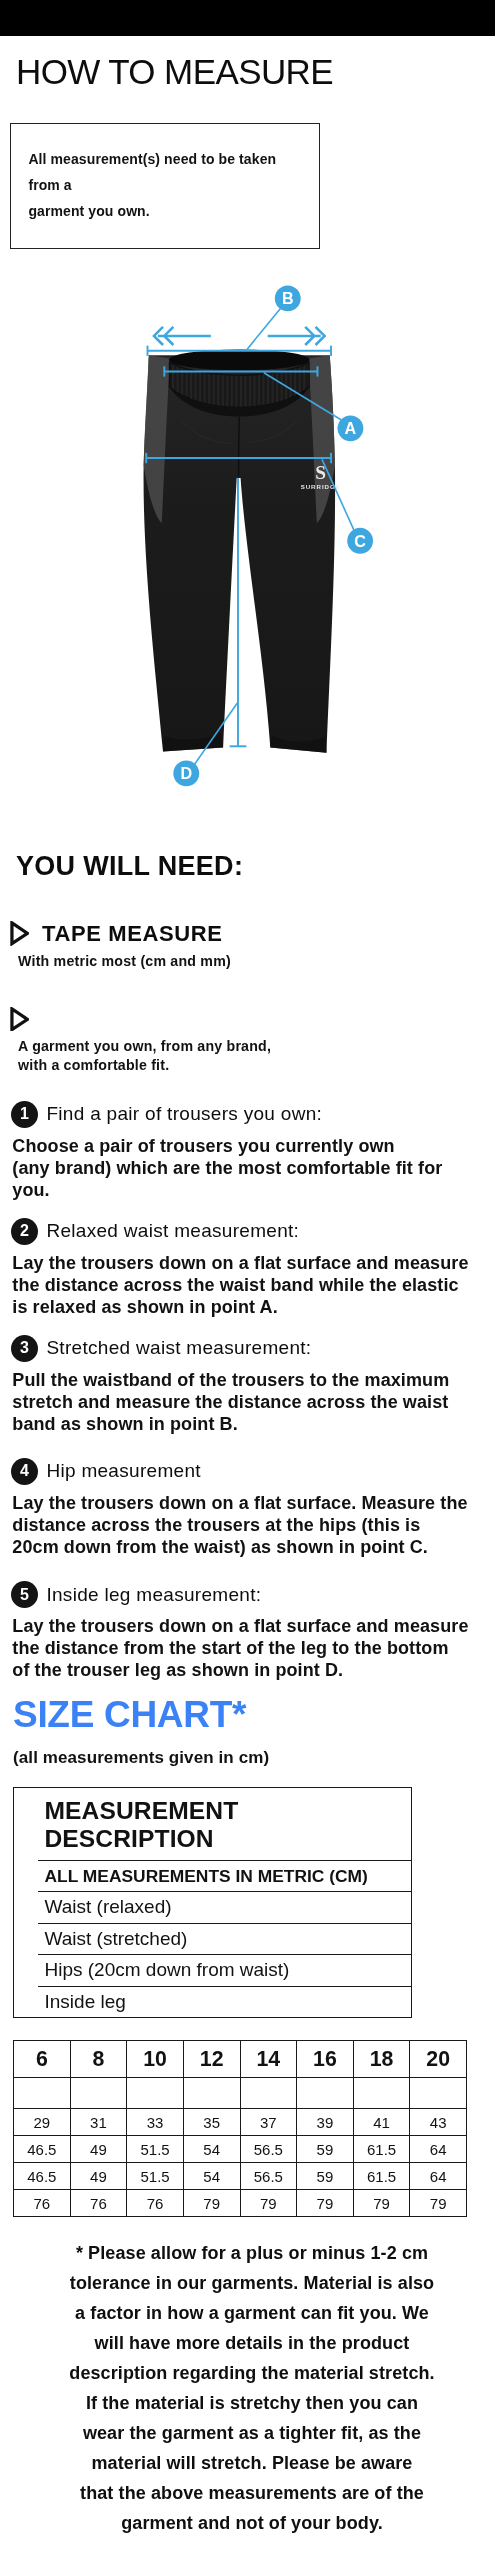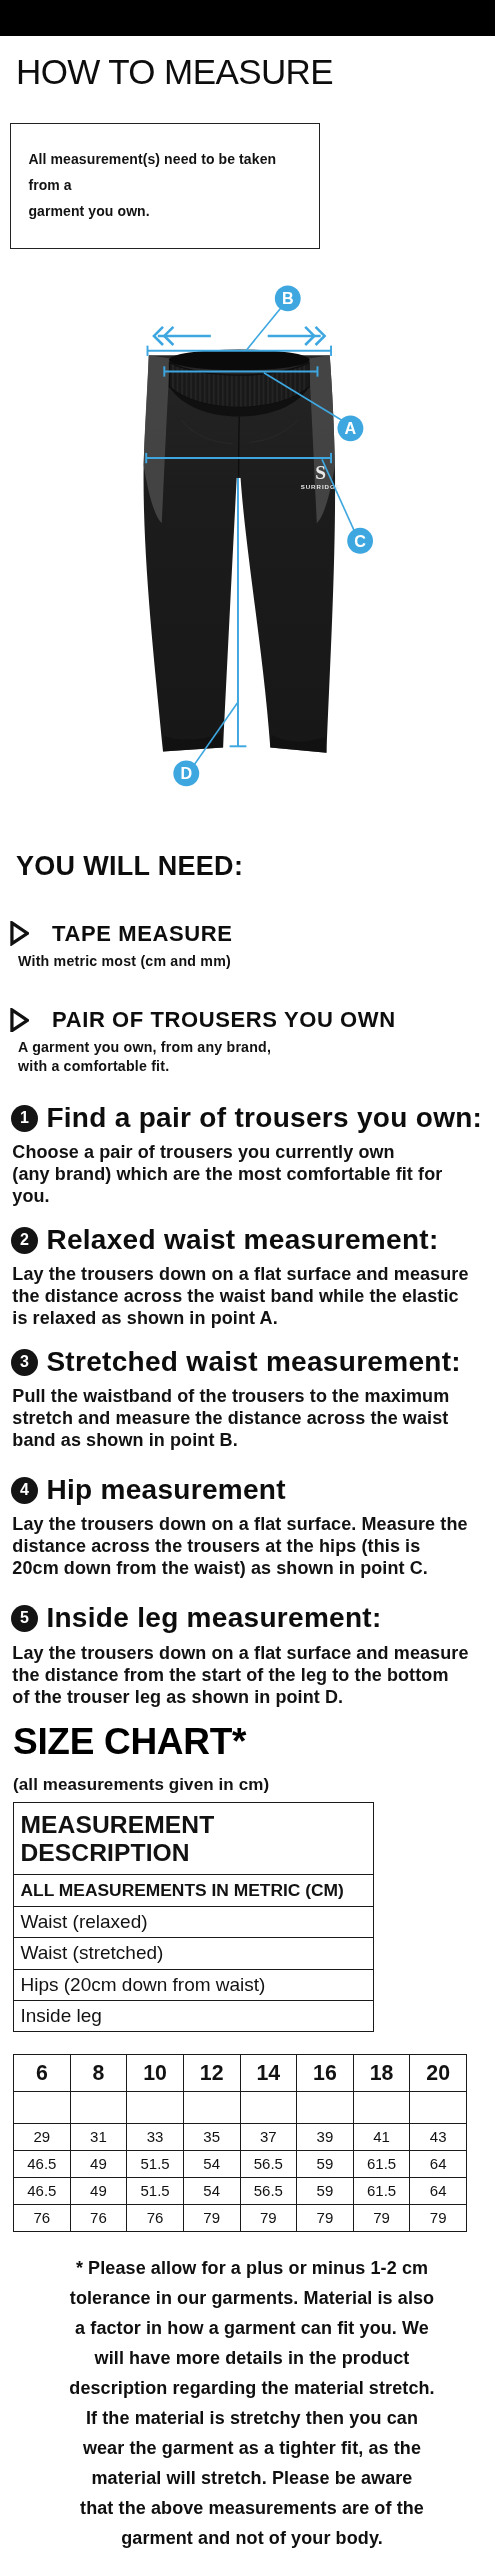--- a/index.html
+++ b/index.html
@@ -41,21 +41,21 @@
 
   .section-heading{
     margin:52px 0 0 16px;
     font-size:27px;
     line-height:32px;
     font-weight:800;
     letter-spacing:0.3px;
     color:#0d0d0d;
   }
   .need-item{margin:36px 0 0 9.7px;}
-  .need-head{display:flex;align-items:center;gap:23px;}
+  .need-head{display:flex;align-items:center;gap:13px;}
   .tri-icon{flex:0 0 auto;}
   .need-title{font-size:22px;font-weight:800;letter-spacing:0.6px;color:#0d0d0d;}
   .need-desc{
     margin:5.2px 0 0 8.4px;
     font-size:14.2px;
     font-weight:700;
     line-height:19px;
     white-space:pre-line;
     letter-spacing:0.2px;
   }
@@ -64,51 +64,52 @@
   .step{margin:23px 0 0 11px;width:481px;}
   .step.s1{margin-top:26px;}
   .step.s2{margin-top:17px;}
   .step.s3{margin-top:17px;}
   .step-head{display:flex;align-items:center;gap:8.4px;}
   .step-num{
     flex:0 0 auto;width:27px;height:27px;border-radius:50%;
     background:#141414;color:#ffffff;font-size:16px;font-weight:800;
     display:flex;align-items:center;justify-content:center;
   }
-  .step-title{font-size:28px;font-weight:700;letter-spacing:0.3px;color:#0d0d0d;text-align:right;}
+  .step-title{font-size:19px;font-weight:400;letter-spacing:0.3px;color:#0d0d0d;text-align:right;}
   .step-body{
     margin:7.1px 0 0 1.3px;
     font-size:18px;
     font-weight:700;
     line-height:22px;
     letter-spacing:0.1px;
     white-space:pre-line;
     color:#121212;
   }
 
   .size-chart-title{
     margin:14.2px 0 0 13px;
     font-size:37px;
     line-height:40px;
     font-weight:800;
     letter-spacing:-0.3px;
-    color:#000000;
+    color:#3b82f6;
   }
   .size-chart-sub{
     margin:13px 0 0 13px;
     font-size:17px;
     font-weight:700;
     letter-spacing:0.1px;
   }
 
   .desc-table{
-    margin:7px 0 0 13px;
-    width:361px;
+    margin:19px 0 0 13px;
+    width:399px;
     border:1.9px solid #1a1a1a;
     box-sizing:border-box;
+    padding-left:24px;
   }
   .desc-header{
     font-size:24.6px;font-weight:800;letter-spacing:0.1px;
     padding:8.4px 6.5px 7.1px 6.5px;
     border-bottom:1.9px solid #1a1a1a;
   }
   .desc-subheader{
     font-size:17.4px;font-weight:800;
     padding:5.2px 6.5px 4.5px 6.5px;
     border-bottom:1.3px solid #1a1a1a;
@@ -278,21 +279,20 @@
       <span class="need-title">TAPE MEASURE</span>
     </div>
     <div class="need-desc">With metric most (cm and mm)</div>
   </div>
 
   <div class="need-item">
     <div class="need-head">
       <svg class="tri-icon" width="19.4" height="24.6" viewBox="0 0 30 38">
         <polygon points="3,3 27,19 3,35" fill="none" stroke="#111111" stroke-width="5"></polygon>
       </svg>
-      <span class="need-title">PAIR OF TROUSERS YOU OWN</span>
     </div>
     <div class="need-desc">A garment you own, from any brand,
 with a comfortable fit.</div>
   </div>
 
   <div class="step s1">
     <div class="step-head">
       <span class="step-num">1</span>
       <span class="step-title">Find a pair of trousers you own:</span>
     </div>

